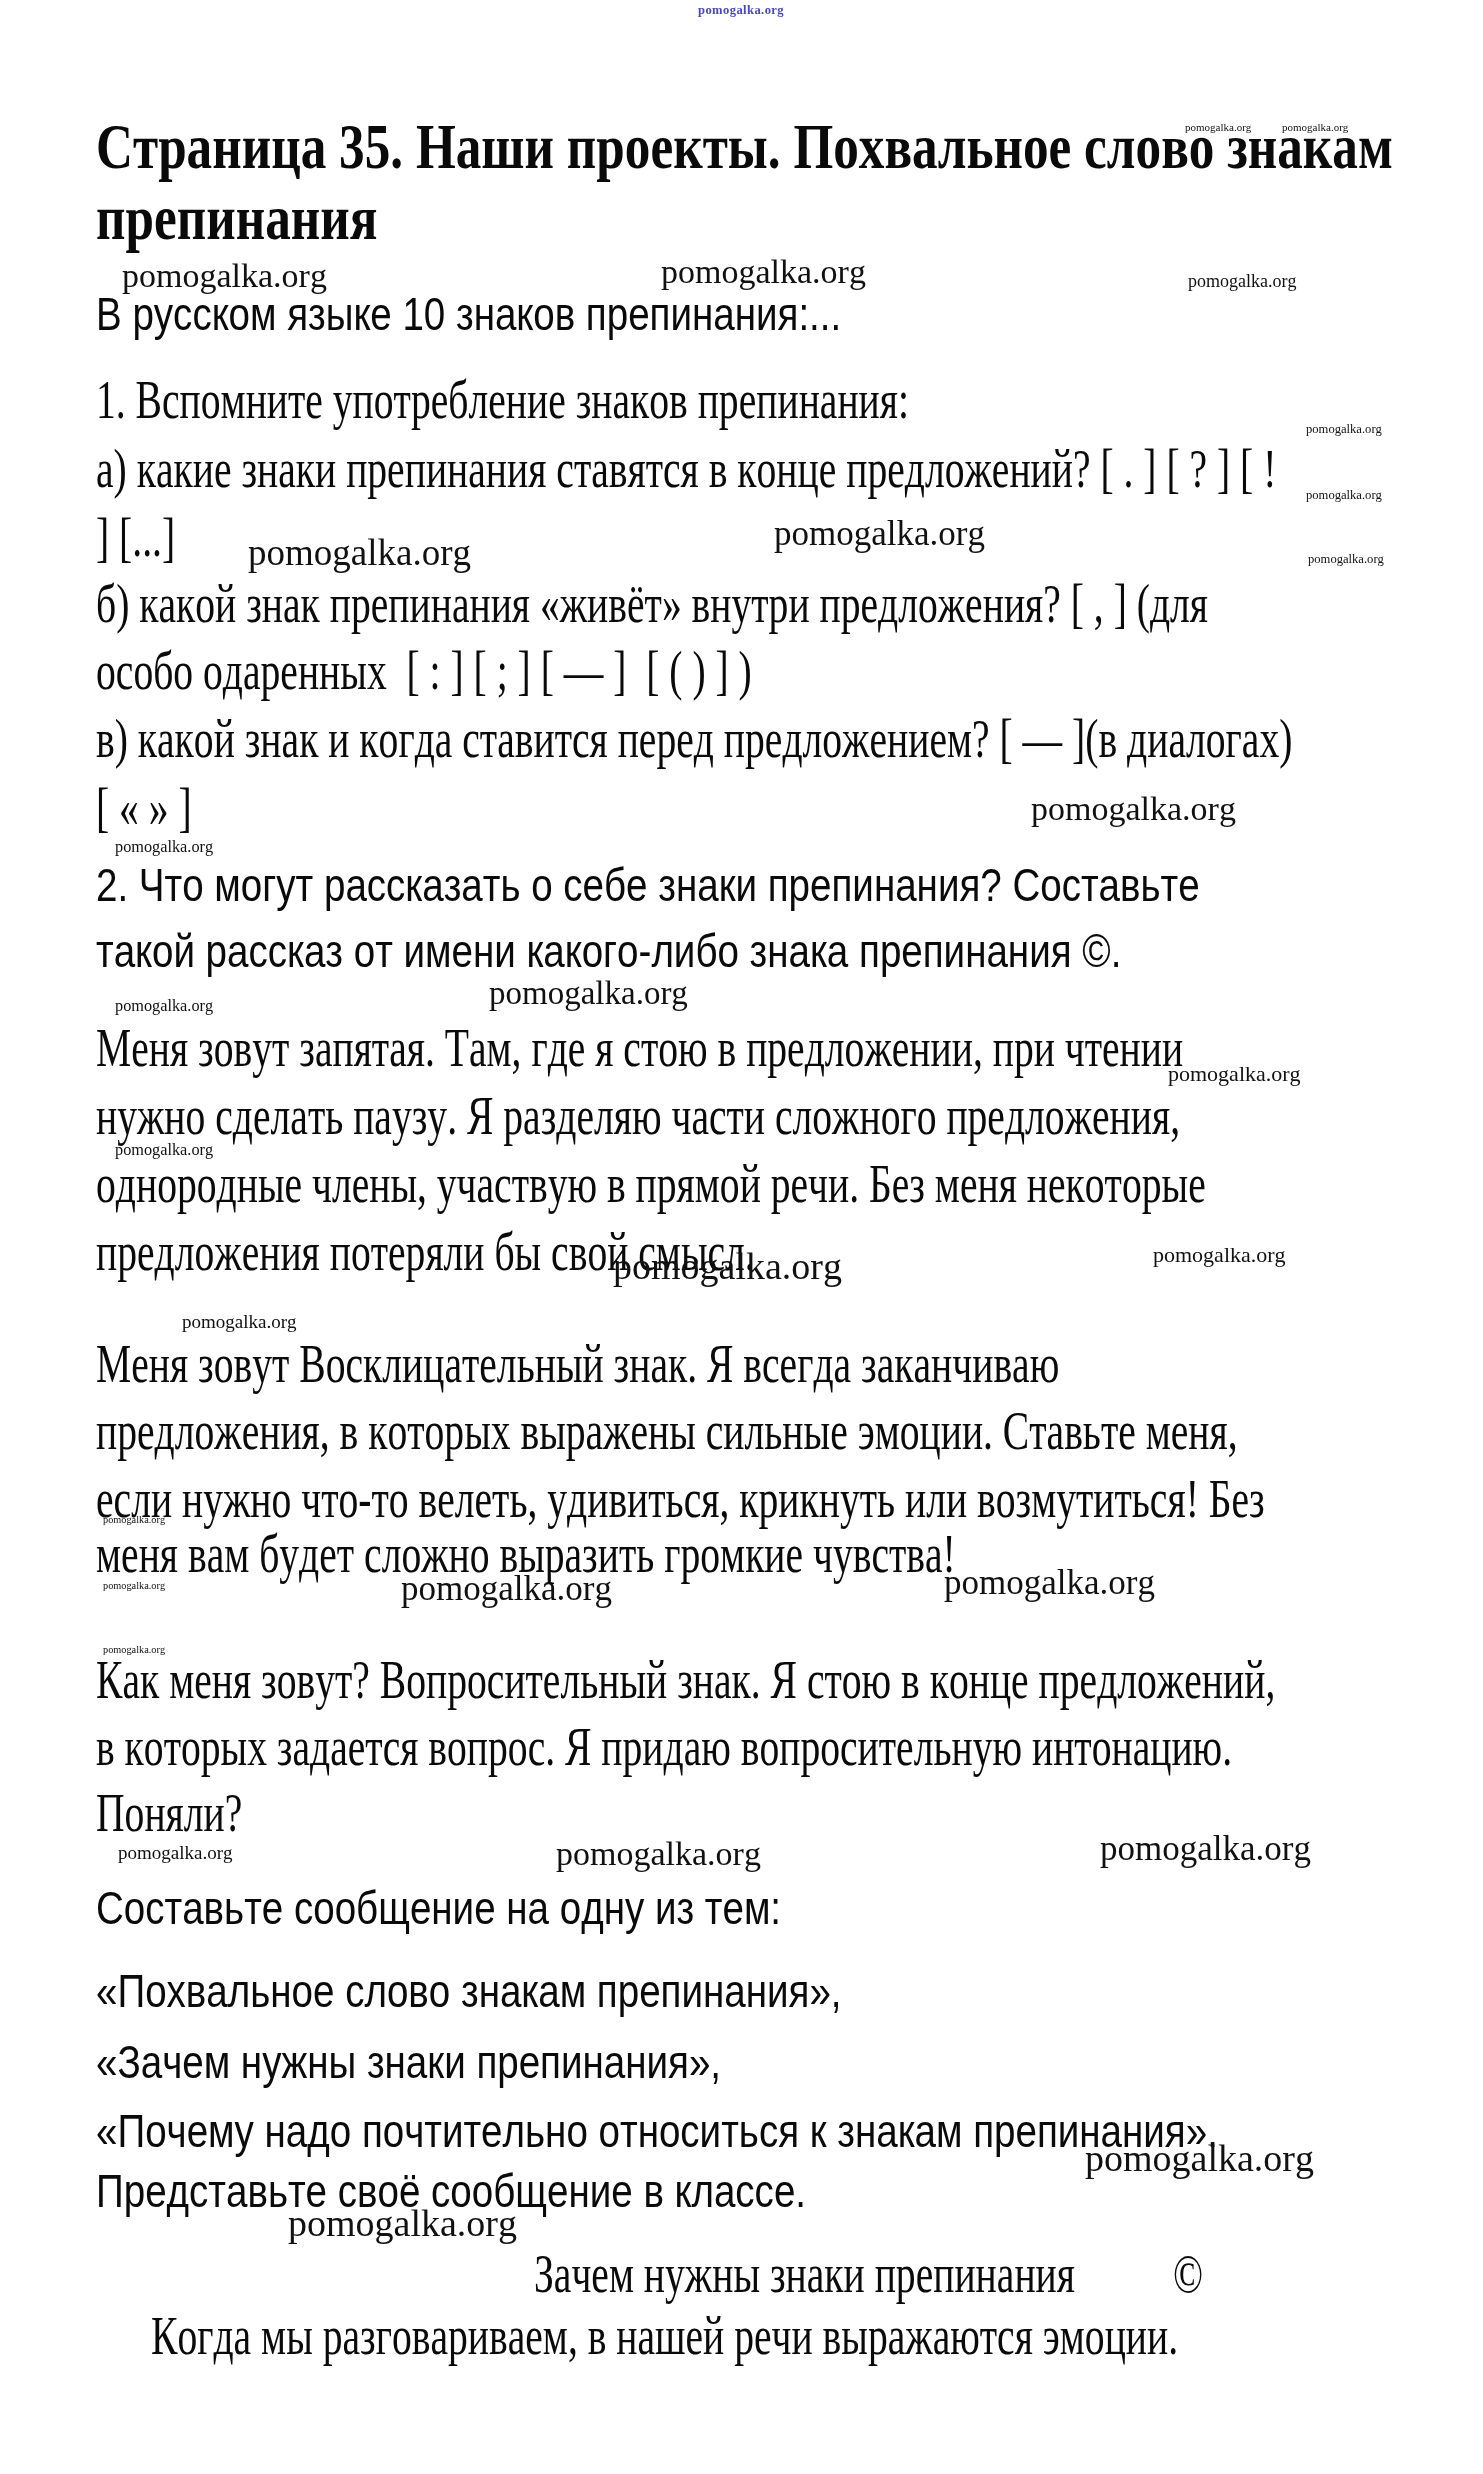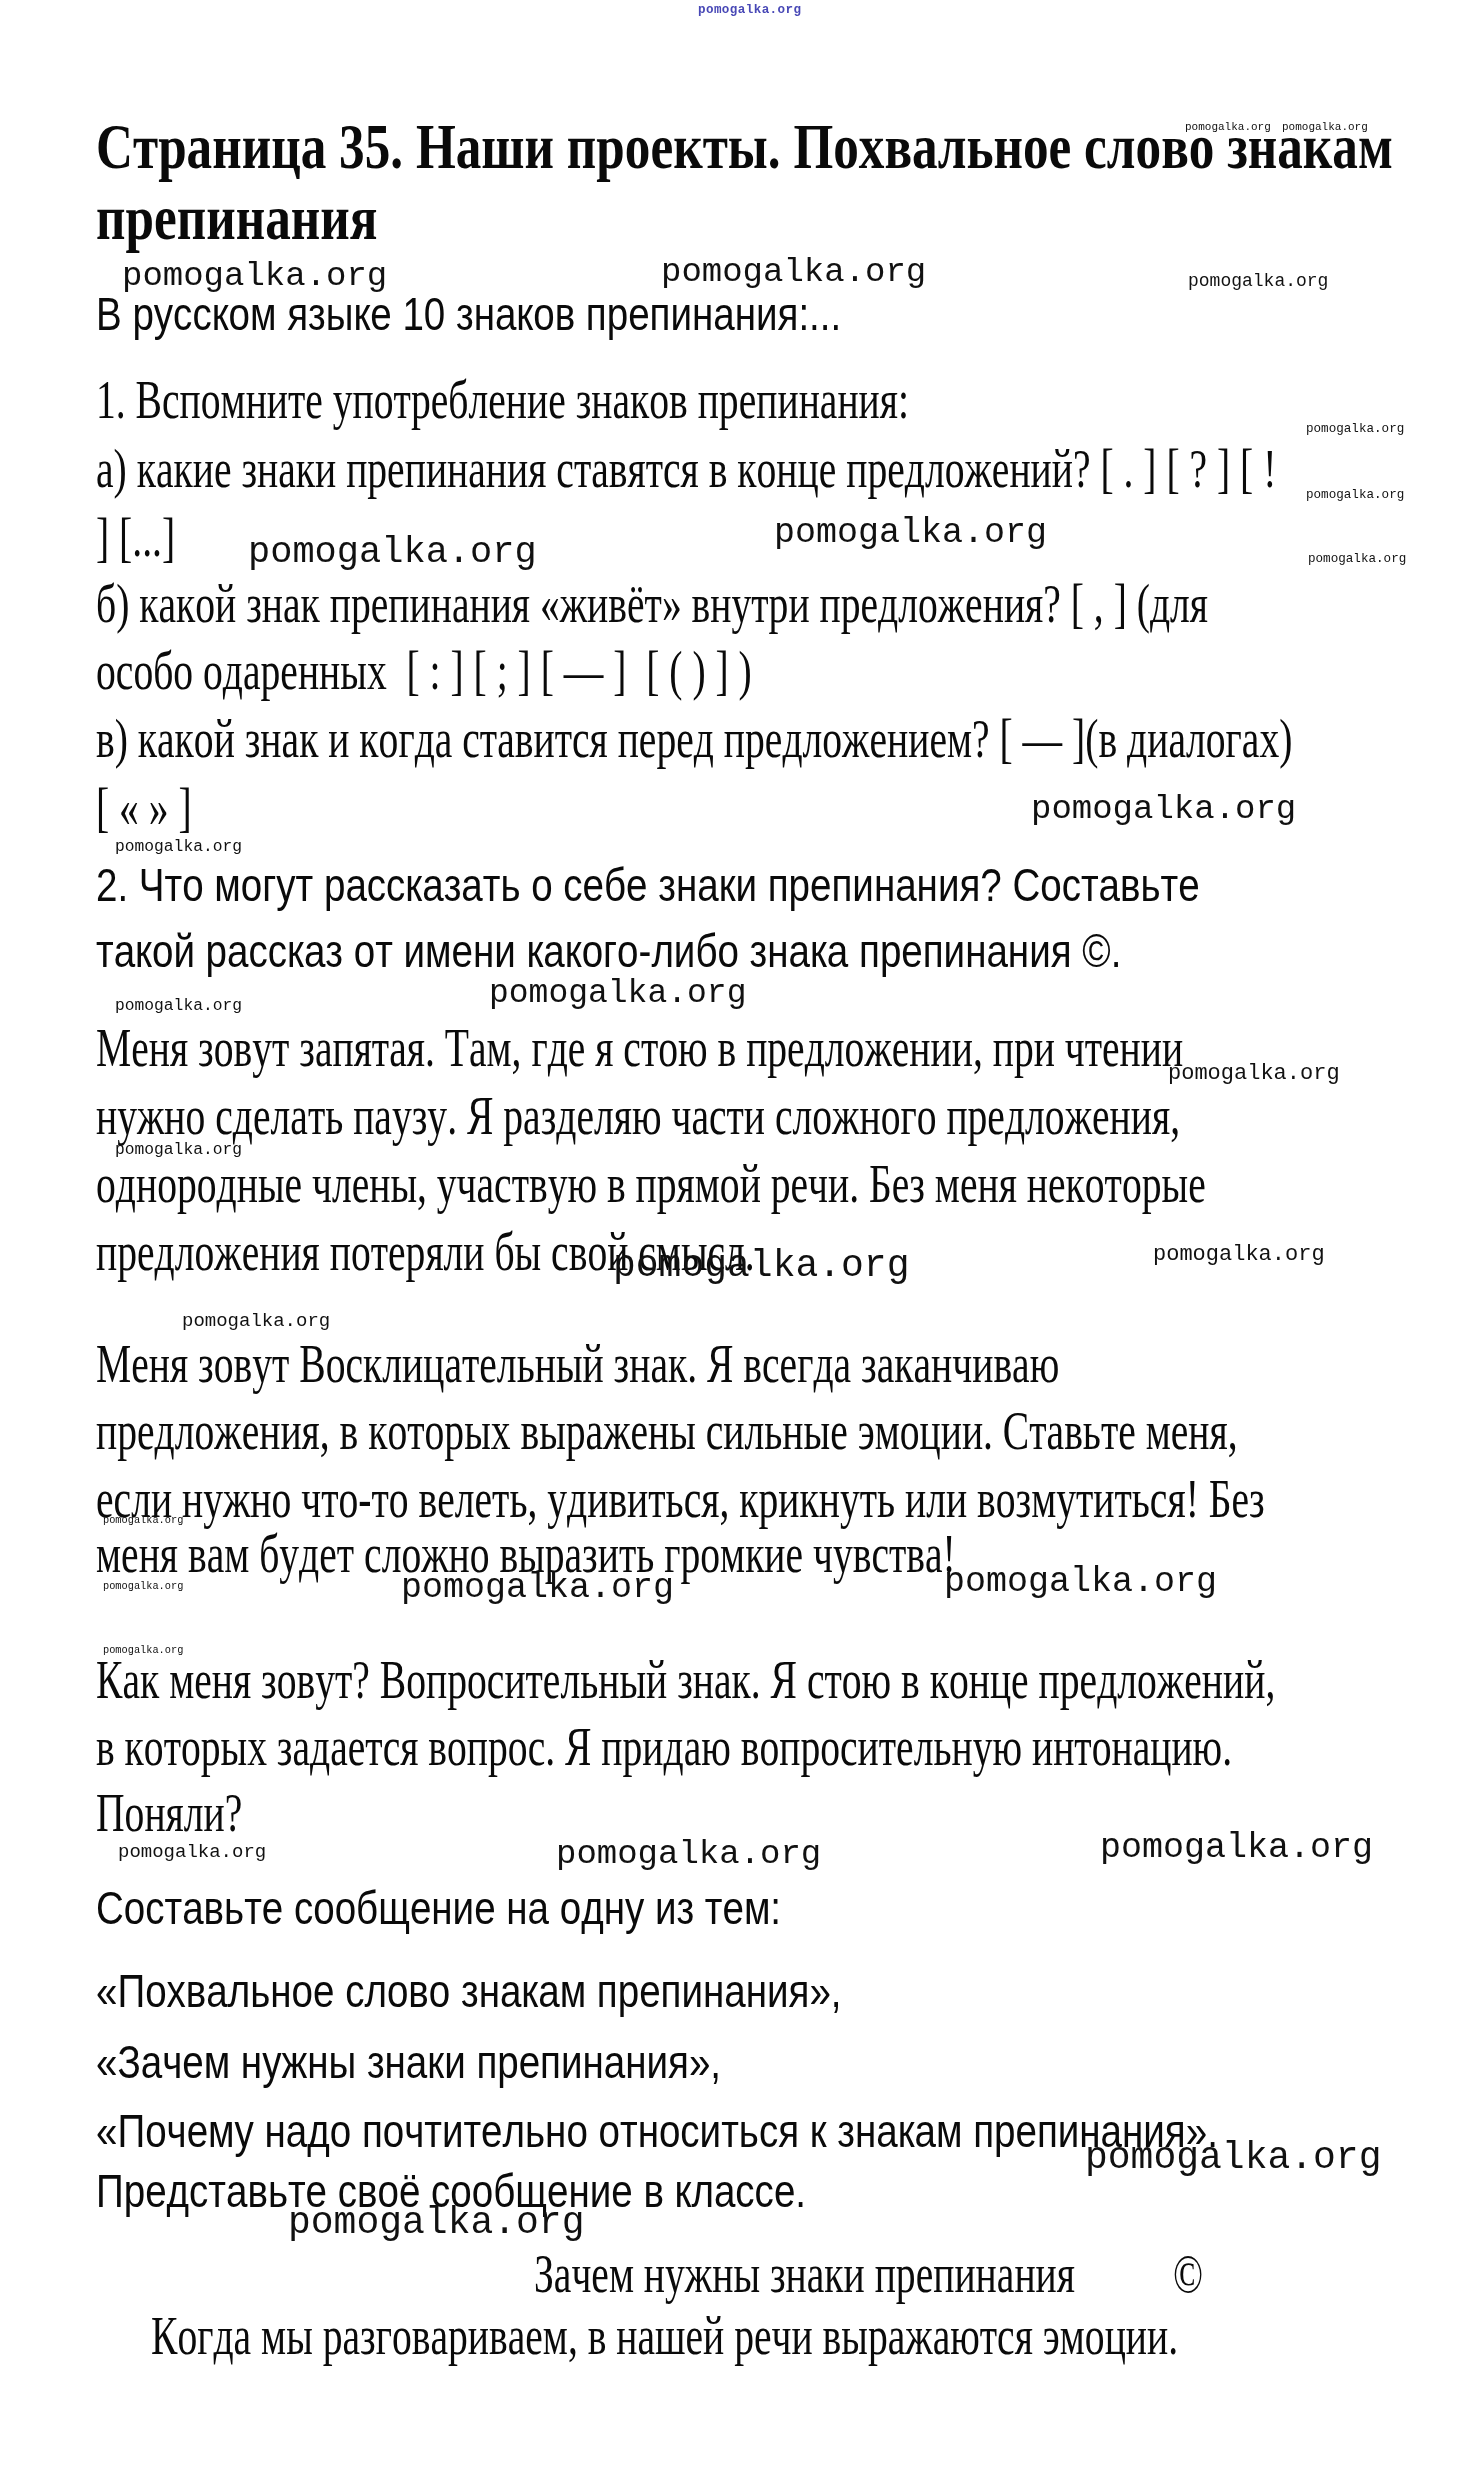--- a/index.html
+++ b/index.html
@@ -3,21 +3,21 @@
 <meta charset="utf-8">
 <style>
   html,body{margin:0;padding:0;background:#ffffff;}
   #page{position:relative;width:1484px;height:2475px;background:#ffffff;overflow:hidden;
         font-kerning:none;}
   .line{position:absolute;white-space:pre;line-height:1;color:#0a0a0a;transform-origin:0 0;}
   .serif{font-family:"Liberation Serif",serif;font-size:55px;transform:scaleX(0.72);}
   .title{font-family:"Liberation Serif",serif;font-weight:bold;font-size:64px;transform:scaleX(0.80);}
   .sans{font-family:"Liberation Sans",sans-serif;font-size:47px;transform:scaleX(0.82);}
   .wm{position:absolute;white-space:pre;line-height:1;color:#111111;
-      font-family:Liberation Mono, monospace;}
+      font-family:Liberation Serif, serif;}
   .wm-big{font-weight:500;}
   .wm-top{color:#4848b6;font-weight:bold;letter-spacing:0.4px;}
 </style>
 </head>
 <body>
 
 <div id="page">
 
   <div class="wm wm-top" style="left:698px;top:4.4px;font-size:12.6px;">pomogalka.org</div>
 

